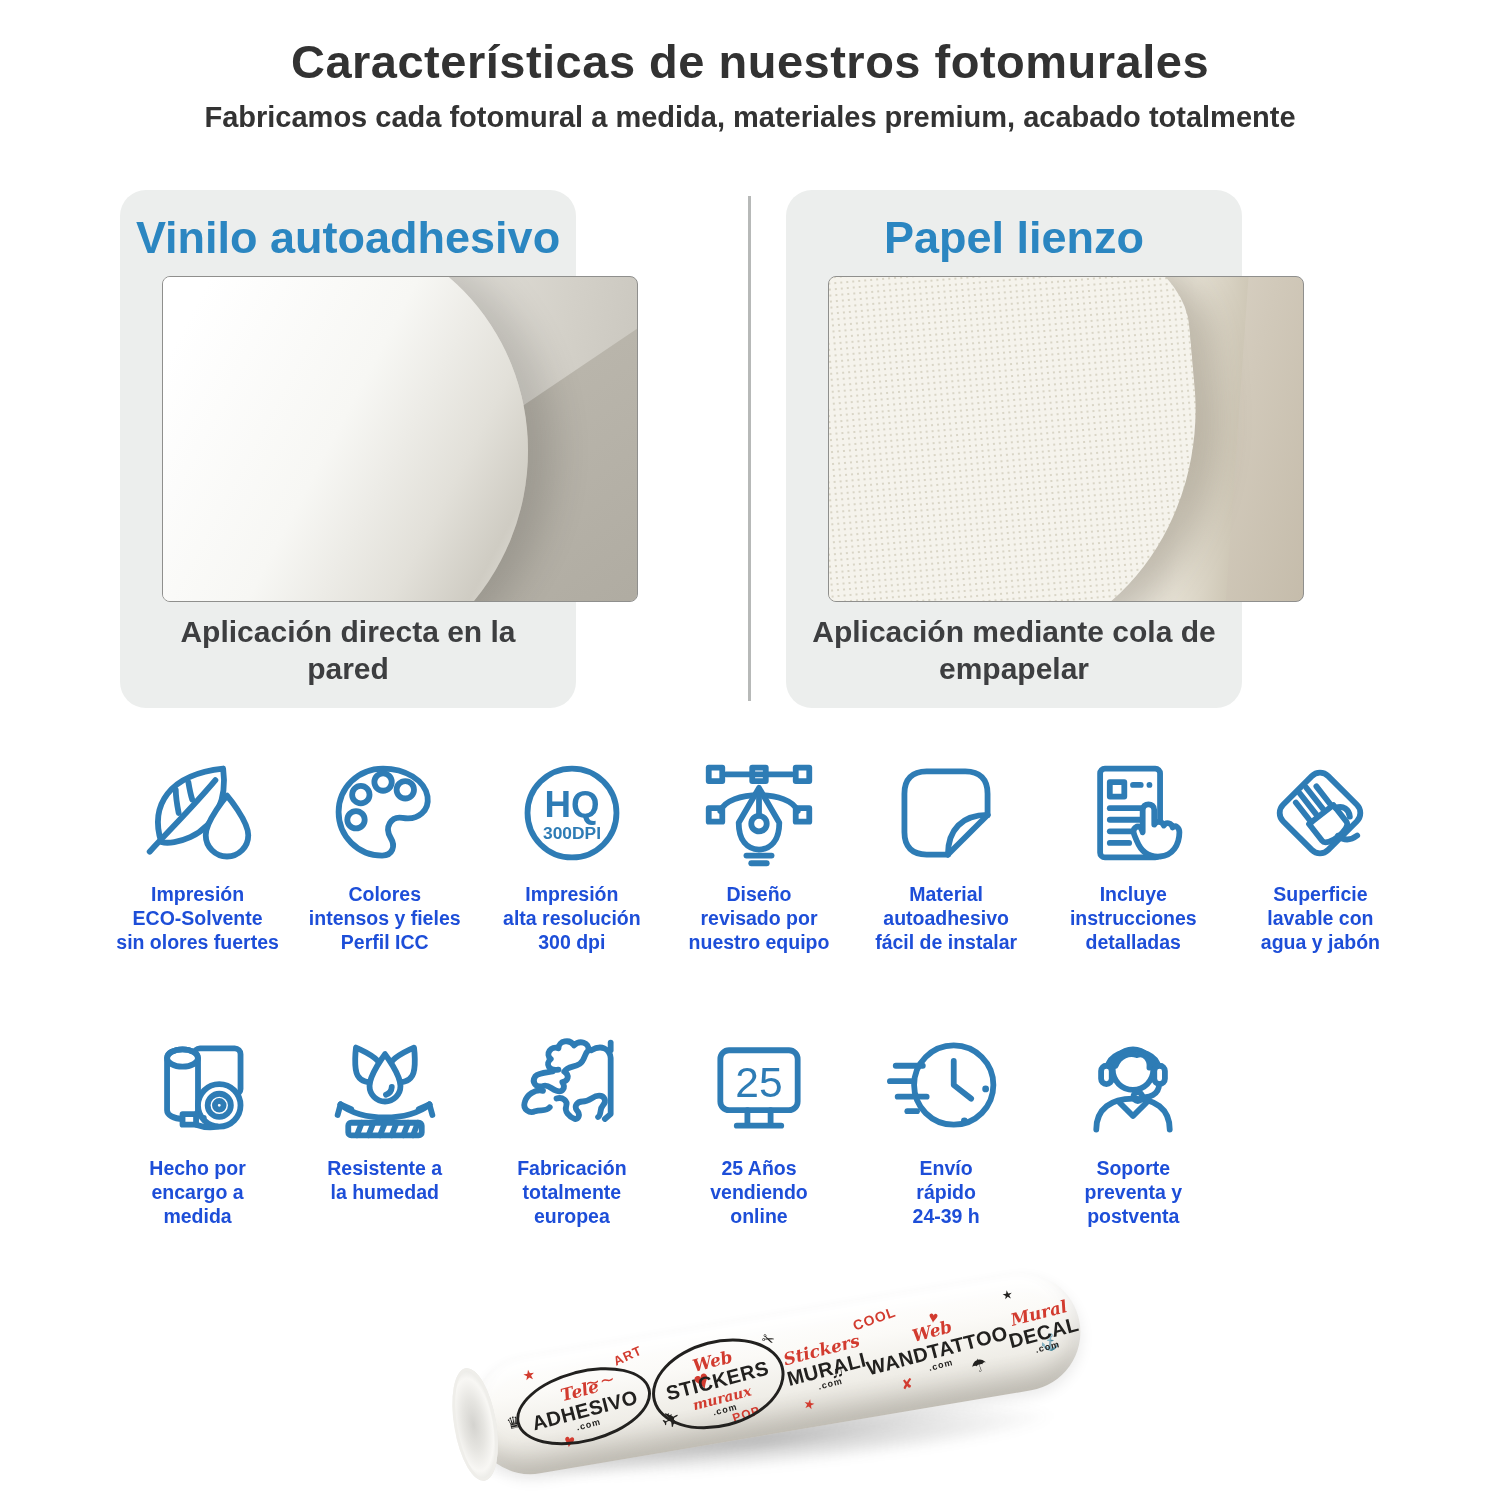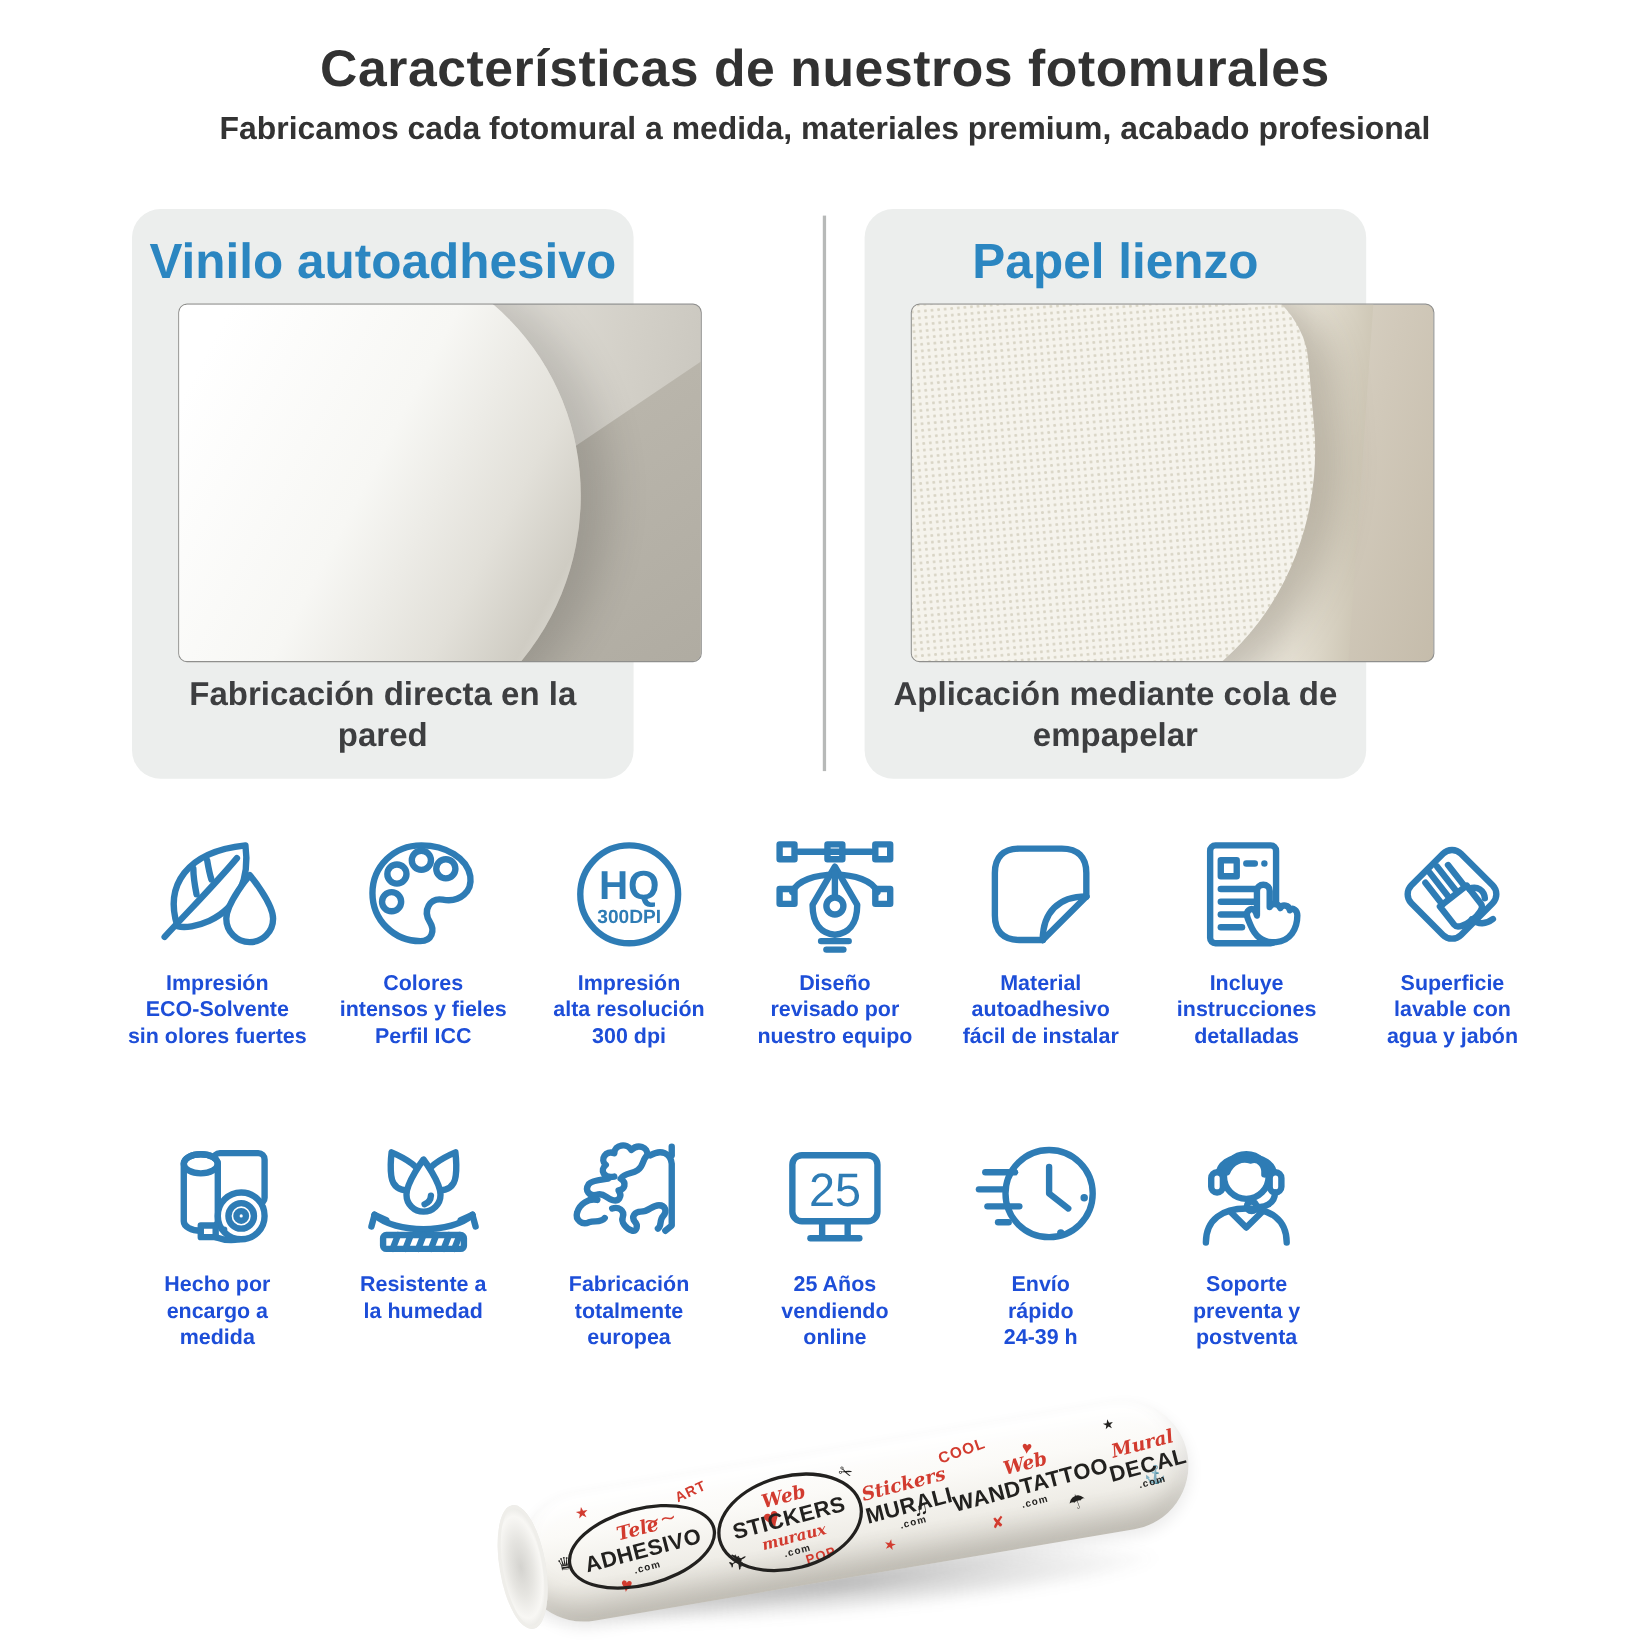--- a/index.html
+++ b/index.html
@@ -35,21 +35,21 @@
   .canvas .cloth{position:absolute;left:-14%;top:-12%;width:92%;height:128%;transform:rotate(-5deg);
          border-top-right-radius:36% 26%;border-bottom-right-radius:52% 60%;
          background-color:#f5f3ec;
          background-image:radial-gradient(#d9d5c6 1.1px,rgba(0,0,0,0) 1.5px);
          background-size:6px 6px;
          box-shadow:20px 12px 34px rgba(80,70,50,.28);}
   
   .features{position:absolute;left:104px;width:1310px;display:grid;
          grid-template-columns:repeat(7,1fr);justify-items:center;}
   .row1{top:752px;} .row2{top:1026px;}
-  .feature{display:flex;flex-direction:column;width:100%;}
+  .feature{display:flex;flex-direction:column;align-items:center;width:100%;}
   .ficon{height:122px;display:flex;align-items:center;justify-content:center;}
   .ficon svg{width:116px;height:116px;overflow:visible;}
   .ficon svg *{stroke:#2e7cb5;stroke-width:6;fill:none;stroke-linecap:round;stroke-linejoin:round;}
   .ficon svg .fillw{fill:#ffffff;}
   .ficon svg .fillb{fill:#2e7cb5;stroke:none;}
   .ficon svg .txt{fill:#2e7cb5;stroke:none;font-weight:bold;font-family:"Liberation Sans",sans-serif;}
   .ficon svg .txtl{fill:#2e7cb5;stroke:none;font-weight:normal;font-family:"Liberation Sans",sans-serif;}
   .flabel{margin-top:9px;font-size:19.5px;font-weight:bold;color:#1d4ed8;text-align:center;
          line-height:1.22;white-space:pre-line;}
   
@@ -79,29 +79,29 @@
   .doodle{position:absolute;line-height:1;z-index:1;}
   .dred{color:#d23b2f;} .dblack{color:#22211f;}
   .dword{font-weight:bold;letter-spacing:1px;}
 </style>
 </head>
 <body>
 
 <div class="page">
 
   <div class="title">Características de nuestros fotomurales</div>
-  <div class="subtitle">Fabricamos cada fotomural a medida, materiales premium, acabado profesional</div>
+  <div class="subtitle">Fabricamos cada fotomural a medida, materiales premium, acabado totalmente</div>
 
   <section class="card left">
     <div class="card-title">Vinilo autoadhesivo</div>
     <div class="photo vinyl">
       <div class="shade"></div>
       <div class="sheet"></div>
     </div>
-    <div class="card-caption">Fabricación directa en la pared</div>
+    <div class="card-caption">Aplicación directa en la pared</div>
   </section>
 
   <div class="vdivider"></div>
 
   <section class="card right">
     <div class="card-title">Papel lienzo</div>
     <div class="photo canvas">
       <div class="fold"></div>
       <div class="cloth"></div>
     </div>

